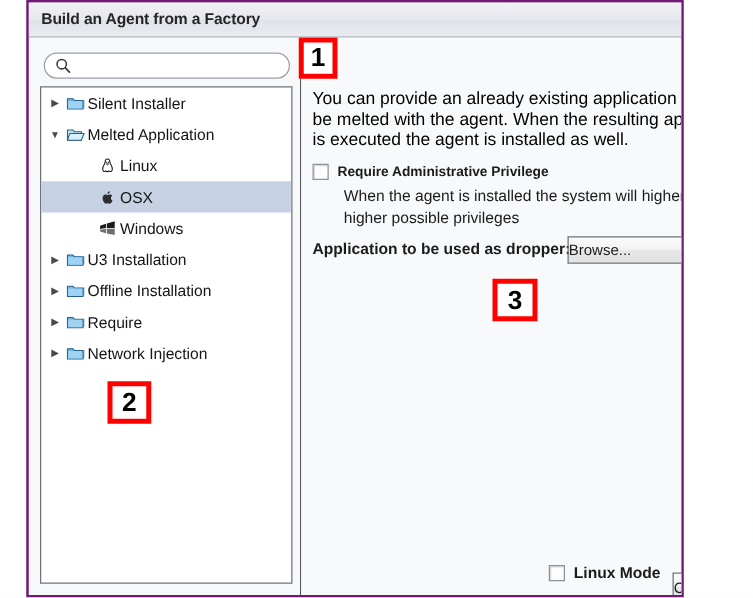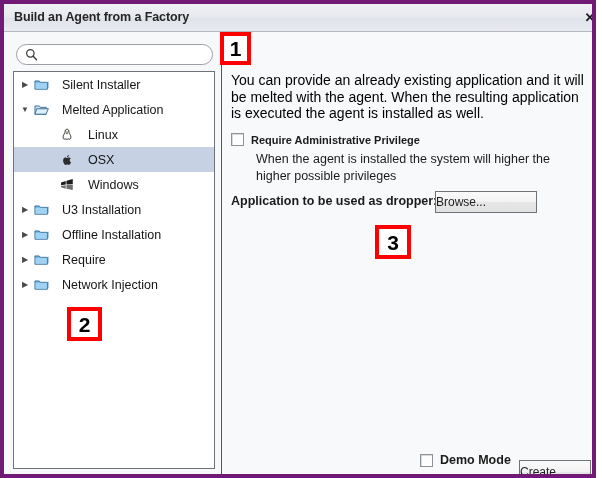--- a/index.html
+++ b/index.html
@@ -6,26 +6,27 @@
     margin: 0;
     padding: 0;
     background: #ffffff;
   }
   body {
     font-family: "Liberation Sans", sans-serif;
     -webkit-font-smoothing: none;
   }
   #window {
     position: relative;
-    width: 596px;
+    width: 526px;
     height: 478px;
     box-sizing: border-box;
     background: #f7f8fa;
-    border: 4px solid #701a75;
+    border: 2px solid #701a75;
     overflow: hidden;
+    margin-left: 21px;
   }
   
   #titlebar {
     position: absolute;
     left: 0; top: 0;
     width: 602px;
     height: 28px;
     box-sizing: border-box;
     background: linear-gradient(to bottom, #eef0f4 0%, #e6e8ee 52%, #dfe2e9 53%, #e9ebf0 100%);
     border-bottom: 1px solid #b5b8bf;
@@ -107,21 +108,21 @@
     color: #4a4a4a;
     line-height: 1;
   }
   .ico {
     width: 18px;
     flex: 0 0 18px;
     display: flex;
     align-items: center;
     justify-content: center;
   }
-  .lbl { padding-left: 12px; }
+  .lbl { padding-left: 1px; }
   .depth0 { padding-left: 4px; }
   .depth1 { padding-left: 30px; }
 
   
   #divider {
     position: absolute;
     left: 217px; top: 28px;
     width: 1px; height: 450px;
     background: #55585c;
   }
@@ -358,21 +359,21 @@
     </div>
 
     <div id="admin-note">When the agent is installed the system will higher the higher possible privileges</div>
 
     <div id="dropper-label">Application to be used as dropper:</div>
 
     <div id="browse-btn" class="btn">Browse...</div>
 
     <div id="demo-row">
       <span class="cbox"></span>
-      <span id="demo-label">Demo Mode</span>
+      <span id="demo-label">Linux Mode</span>
     </div>
 
     <div id="create-btn" class="btn">Create...</div>
   </div>
 
   <div id="callout-1" class="callout">1</div>
   <div id="callout-2" class="callout">2</div>
   <div id="callout-3" class="callout">3</div>
 
 </div>

